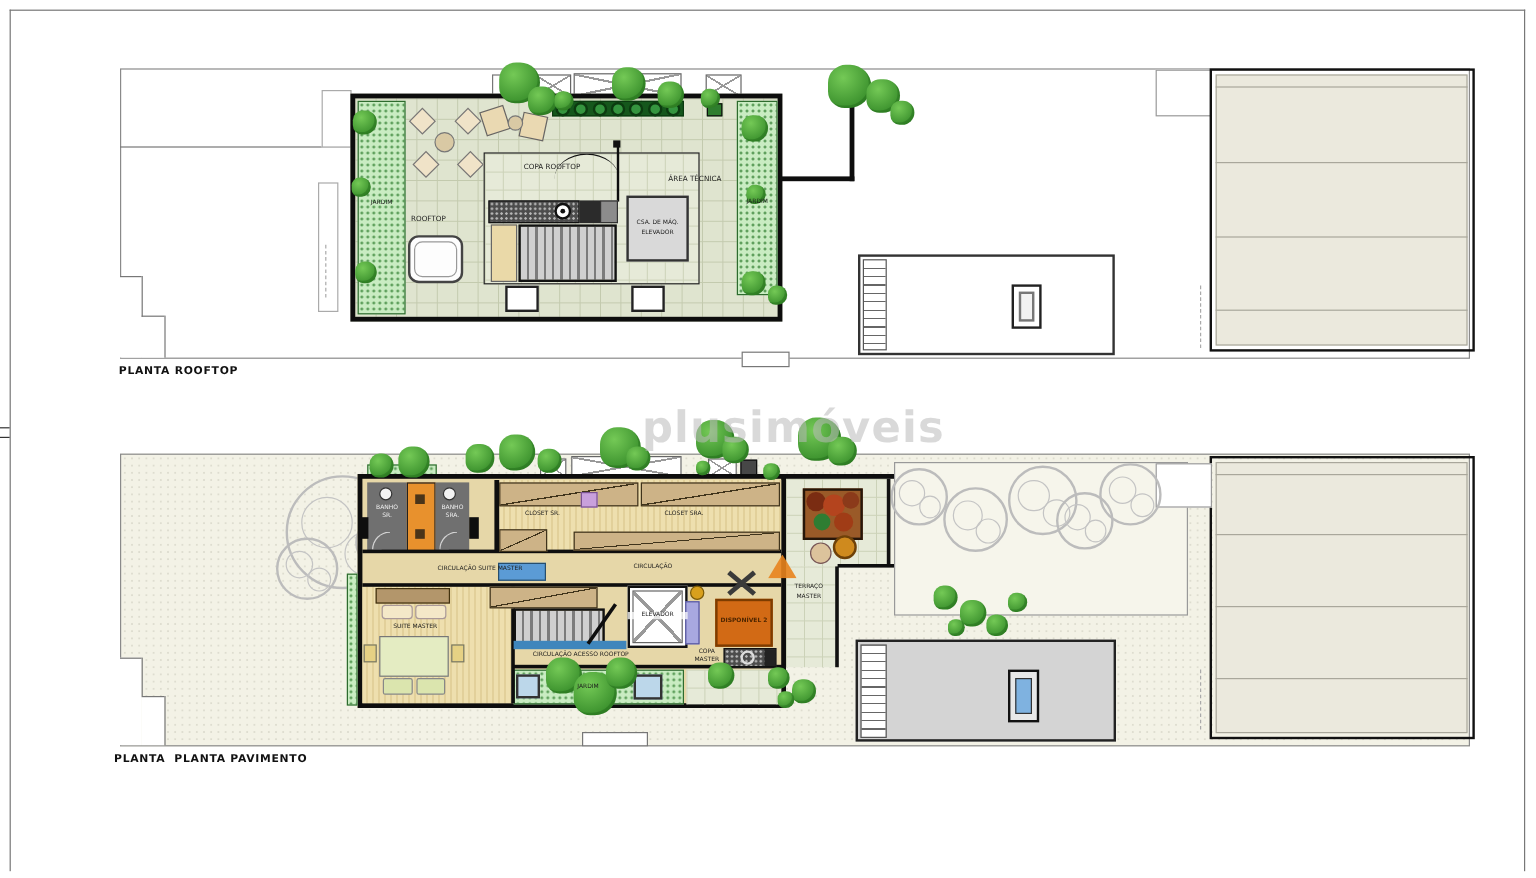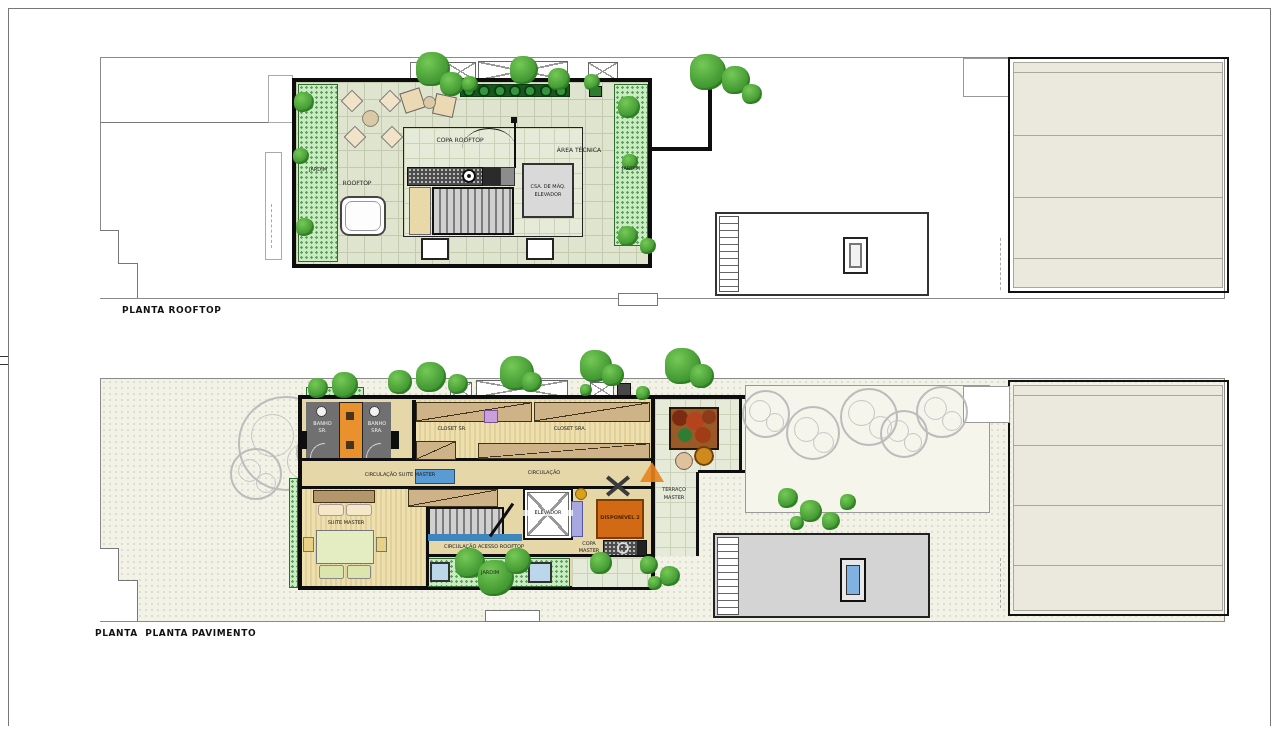--- a/index.html
+++ b/index.html
@@ -147,21 +147,21 @@
       <span style="width: 8px; height: 8px; border-radius: 50%; background: rgb(53, 149, 63); border: 2px solid rgb(12, 59, 16); display: inline-block;"></span>
       <span style="width: 8px; height: 8px; border-radius: 50%; background: rgb(53, 149, 63); border: 2px solid rgb(12, 59, 16); display: inline-block;"></span>
     </div>
 
   <div style="left:410px;top:62px;width:33px;height:19px;background:#fff;border:1px solid #777;z-index:5"></div>
   <div class="xbox" style="left:446px;top:62px;width:30px;height:19px;z-index:5"></div>
   <div class="xbox" style="left:478px;top:61px;width:90px;height:20px;z-index:5"></div>
   <div class="xbox" style="left:588px;top:62px;width:30px;height:19px;z-index:5"></div>
   <div style="left:589px;top:86px;width:13px;height:11px;background:#2e7d2e;border:1px solid #111;z-index:14"></div>
 
-  <div class="title" style="left:122px;top:305px">PLANTA ROOFTOP</div>
+  <div class="title" style="left:99px;top:305px">PLANTA ROOFTOP</div>
 
   <div class="ground" style="left:100px;top:378px;width:1125px;height:244px;border:1px solid #8a8a8a;z-index:1"></div>
   <div class="white" style="left:100px;top:548px;width:18px;height:73px;z-index:3"></div>
   <div class="white" style="left:118px;top:580px;width:19px;height:41px;z-index:3"></div>
   <div class="line" style="left:100px;top:548px;width:18px;height:1px;z-index:4"></div>
   <div class="line" style="left:118px;top:548px;width:1px;height:32px;z-index:4"></div>
   <div class="line" style="left:118px;top:580px;width:19px;height:1px;z-index:4"></div>
   <div class="line" style="left:137px;top:580px;width:1px;height:41px;z-index:4"></div>
   <div class="white" style="left:485px;top:610px;width:55px;height:12px;border:1px solid #777;z-index:4"></div>
 
@@ -275,20 +275,21 @@
 
   <div class="xbox" style="left:450px;top:382px;width:22px;height:16px;z-index:5"></div>
   <div class="xbox" style="left:476px;top:380px;width:92px;height:18px;z-index:5"></div>
   <div class="xbox" style="left:590px;top:382px;width:24px;height:16px;z-index:5"></div>
   <div style="left:617px;top:383px;width:14px;height:14px;background:#474747;border:1px solid #111;z-index:5"></div>
   <div class="hatchG" style="left:306px;top:387px;width:58px;height:11px;z-index:6"></div>
 
   <div class="hatchG" style="left:289px;top:478px;width:9px;height:110px;z-index:9"></div>
 
   <div class="title" style="left:95px;top:628px">PLANTA  PLANTA PAVIMENTO</div>
+  <div class="wm" style="left:535px;top:336px">plusimóveis</div>
 <div class="tree" style="left: 416px; top: 52px; width: 34px; height: 34px;"></div>
     <div class="tree" style="left: 440px; top: 72px; width: 24px; height: 24px;"></div>
     <div class="tree" style="left: 510px; top: 56px; width: 28px; height: 28px;"></div>
     <div class="tree" style="left: 548px; top: 68px; width: 22px; height: 22px;"></div>
     <div class="tree" style="left: 690px; top: 54px; width: 36px; height: 36px;"></div>
     <div class="tree" style="left: 722px; top: 66px; width: 28px; height: 28px;"></div>
     <div class="tree" style="left: 742px; top: 84px; width: 20px; height: 20px;"></div>
     <div class="tree" style="left: 294px; top: 92px; width: 20px; height: 20px;"></div>
     <div class="tree" style="left: 293px; top: 148px; width: 16px; height: 16px;"></div>
     <div class="tree" style="left: 296px; top: 218px; width: 18px; height: 18px;"></div>

